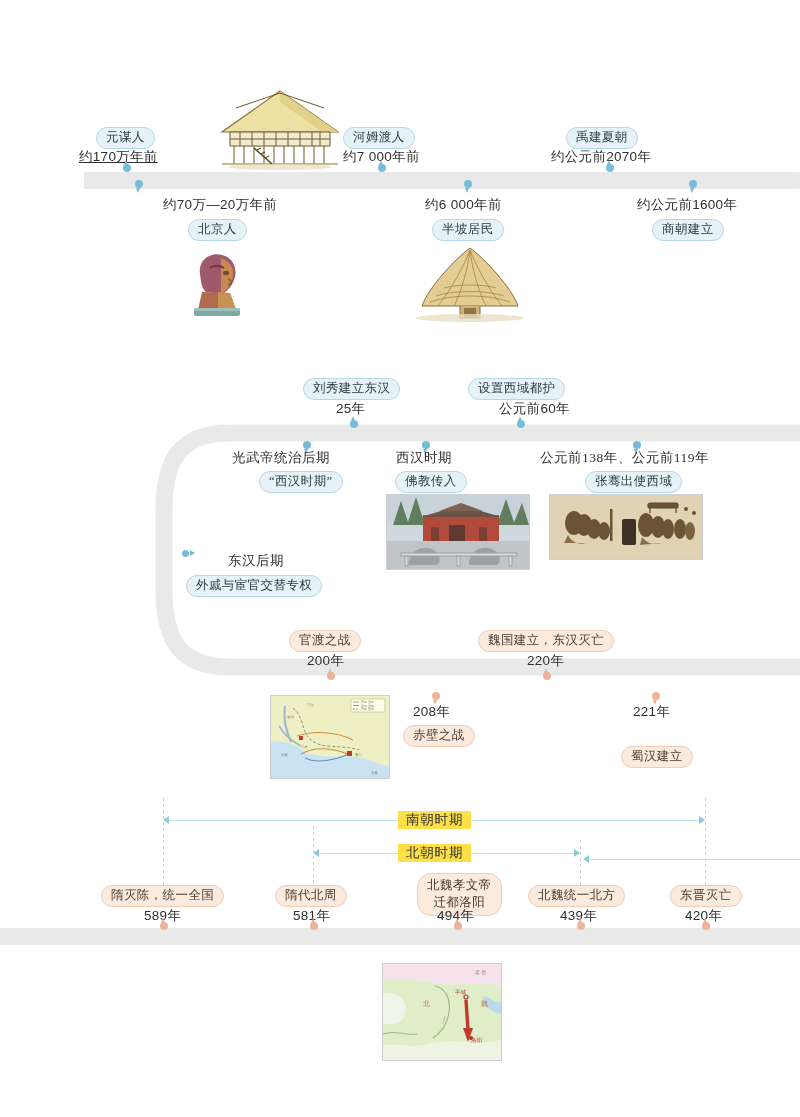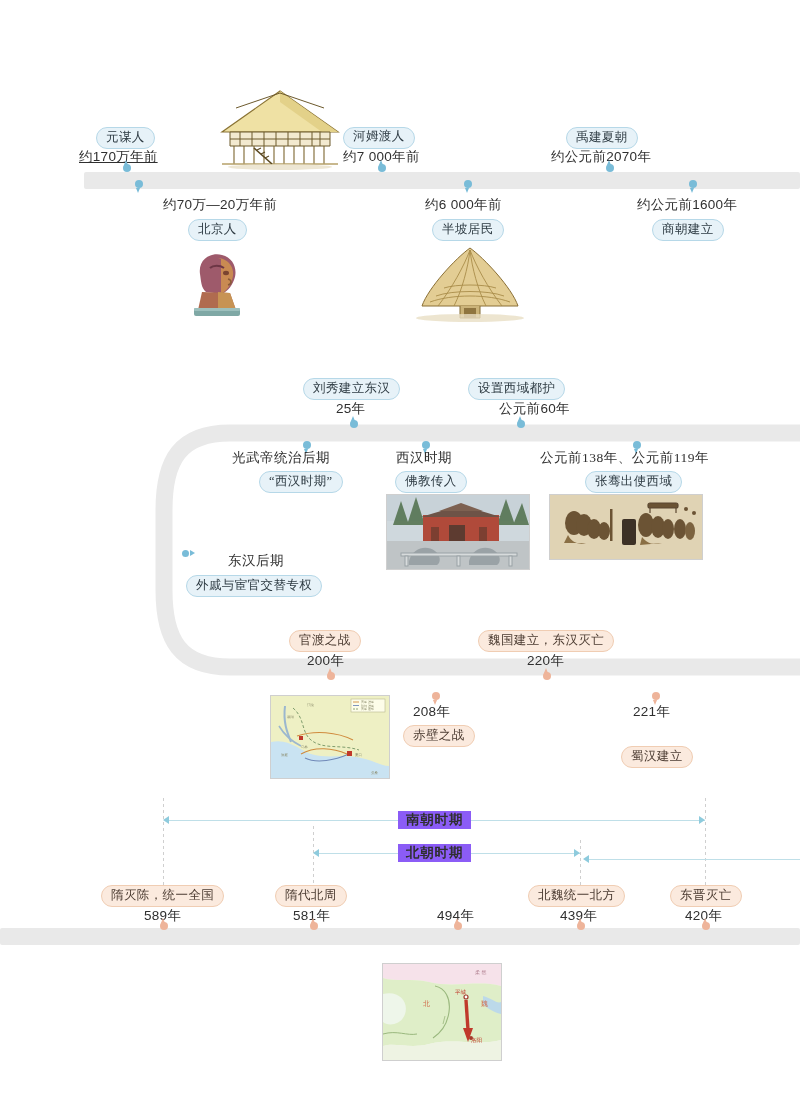--- a/index.html
+++ b/index.html
@@ -42,23 +42,23 @@
   .pin.peach.down b{border-top:5px solid #eeb49a;}
 
   
   .spanline{position:absolute;height:1px;background:#bfdfe8;}
   .vguide{position:absolute;width:1px;
           background:repeating-linear-gradient(to bottom,#cfcfcf 0 3px,transparent 3px 6px);}
   .ahead{position:absolute;width:0;height:0;
          border-top:4px solid transparent;border-bottom:4px solid transparent;}
   .ahead.left {border-right:6px solid #8ecbdd;}
   .ahead.right{border-left:6px solid #8ecbdd;}
-  .spanlabel{position:absolute;background:#8b5cf6;padding:0 8px;white-space:nowrap;
+  .spanlabel{position:absolute;background:#fde047;padding:0 8px;white-space:nowrap;
              font-size:13.5px;color:#2f2f2f;letter-spacing:.8px;
-             font-family:"Liberation Serif","DejaVu Serif",serif;font-weight:bold;}
+             font-family:"Liberation Serif","DejaVu Serif",serif;}
 
   
   .art{position:absolute;overflow:hidden;}
   .art svg{display:block;}
   .framed{border:1px solid #cfcfcf;}
 </style>
 </head>
 <body>
 
 <div class="stage">
@@ -85,21 +85,21 @@
     </svg>
   </div>
 
   <div class="pill blue" style="left:96px;top:127px;">元谋人</div>
   <div class="yr" style="left:79px;top:148px;text-decoration:underline;">约170万年前</div>
   <div class="pin blue up" style="left:121px;top:160px;">
       <b></b>
       <i></i>
     </div>
 
-  <div class="pill blue" style="left:343px;top:127px;font-family:Liberation Mono, monospace;">河姆渡人</div>
+  <div class="pill blue" style="left:343px;top:127px;">河姆渡人</div>
   <div class="yr" style="left:343px;top:148px;">约7 000年前</div>
   <div class="pin blue up" style="left:376px;top:160px;">
       <b></b>
       <i></i>
     </div>
 
   <div class="pill blue" style="left:566px;top:127px;">禹建夏朝</div>
   <div class="yr" style="left:551px;top:148px;">约公元前2070年</div>
   <div class="pin blue up" style="left:604px;top:160px;">
       <b></b>
@@ -346,20 +346,24 @@
       <i></i>
     </div>
 
   <div class="pill peach" style="left:275px;top:885px;">隋代北周</div>
   <div class="yr" style="left:293px;top:907px;">581年</div>
   <div class="pin peach up" style="left:308px;top:918px;">
       <b></b>
       <i></i>
     </div>
 
+  <div class="pill peach two" style="left:417px;top:873px;text-align:center;">
+    <span>北魏孝文帝</span><br>
+    <span>迁都洛阳</span>
+  </div>
   <div class="yr" style="left:437px;top:907px;">494年</div>
   <div class="pin peach up" style="left:452px;top:918px;">
       <b></b>
       <i></i>
     </div>
 
   <div class="pill peach" style="left:528px;top:885px;">北魏统一北方</div>
   <div class="yr" style="left:560px;top:907px;">439年</div>
   <div class="pin peach up" style="left:575px;top:918px;">
       <b></b>

